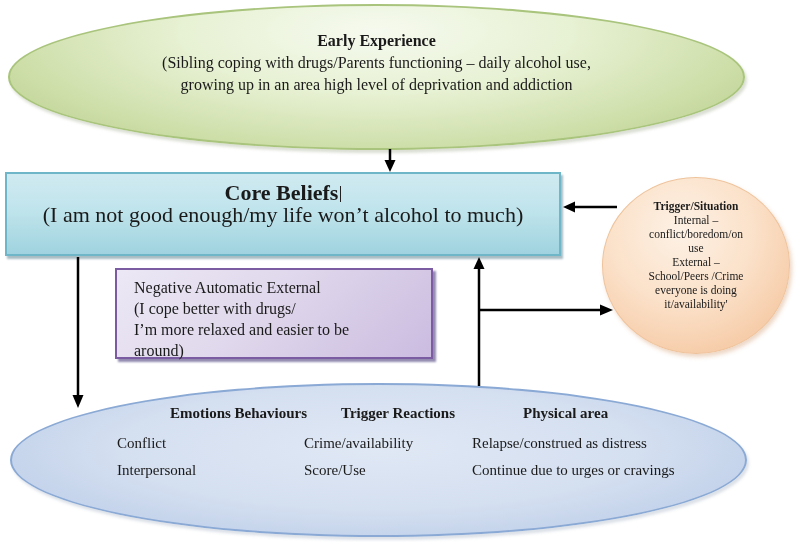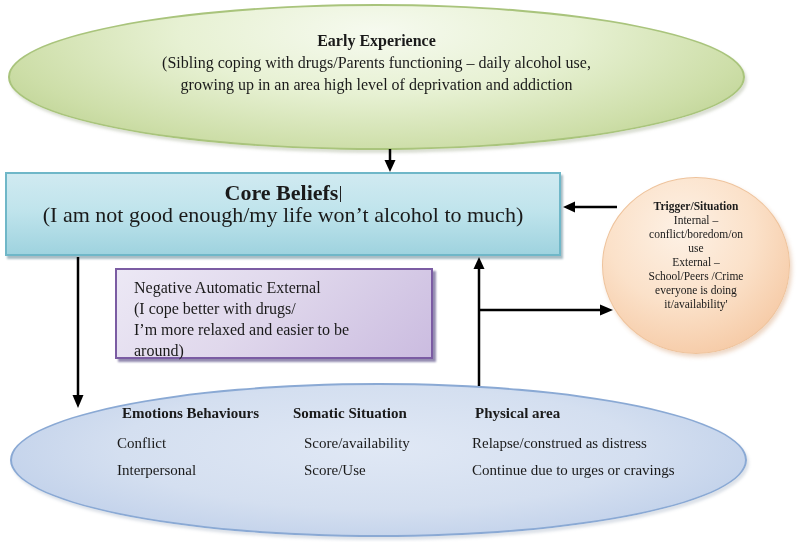--- a/index.html
+++ b/index.html
@@ -55,21 +55,21 @@
   }
 
   
   .node-out {
     left:10px; top:383px; width:737px; height:154px; border-radius:50%;
     border:2px solid #8aa9d4;
     background: radial-gradient(ellipse at 50% 42%, #e0e8f5 0%, #d4dff0 50%, #bdcee9 85%, #b1c4e4 100%);
     box-shadow: 2px 3px 3px rgba(140,155,180,0.3);
   }
   .bcol { position:absolute; top:405px; font-size:15px; z-index:6; white-space:nowrap; }
-  .bcol .bhead { font-weight:bold; height:19px; margin-bottom:11px; }
+  .bcol .bhead { font-weight:bold; height:19px; margin-bottom:11px;margin-left:48px; }
   .bcol .bitem { height:19px; margin-bottom:8px; }
   .bcol1 { left:117px; } .bcol1 .bhead { padding-left:5px; }
   .bcol2 { left:293px; } .bcol2 .bitem { padding-left:11px; }
   .bcol3 { left:472px; } .bcol3 .bhead { padding-left:3px; }
 
   .arrows { position:absolute; left:0; top:0; z-index:5; pointer-events:none; }
 </style>
 </head>
 <body>
 
@@ -133,22 +133,22 @@
 
   <div class="node node-out"></div>
 
   <div class="bcol bcol1">
     <div class="bhead">Emotions Behaviours</div>
     <div class="bitem">Conflict</div>
     <div class="bitem">Interpersonal</div>
   </div>
 
   <div class="bcol bcol2">
-    <div class="bhead">Somatic Situation</div>
-    <div class="bitem">Score/availability</div>
+    <div class="bhead">Trigger Reactions</div>
+    <div class="bitem">Crime/availability</div>
     <div class="bitem">Score/Use</div>
   </div>
 
   <div class="bcol bcol3">
     <div class="bhead">Physical area</div>
     <div class="bitem">Relapse/construed as distress</div>
     <div class="bitem">Continue due to urges or cravings</div>
   </div>
 
 </div>

